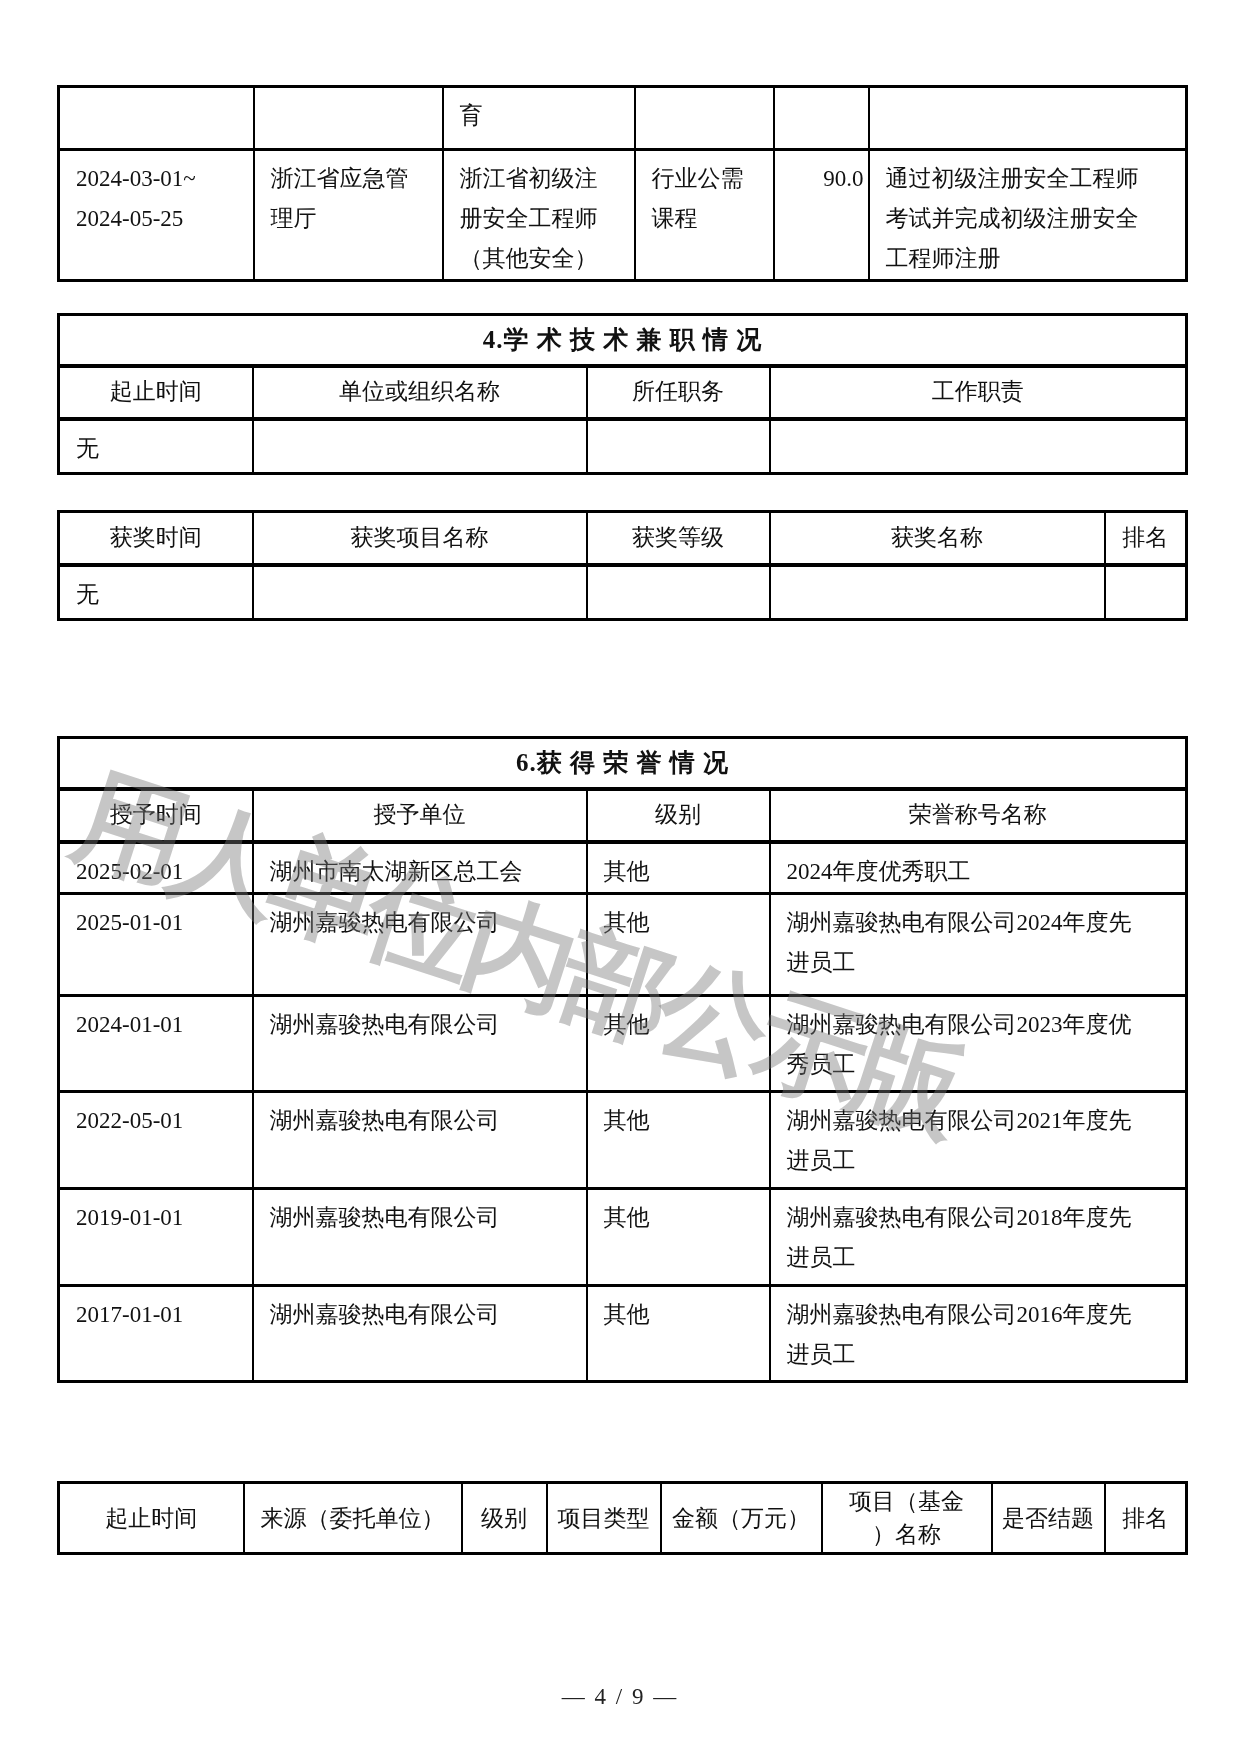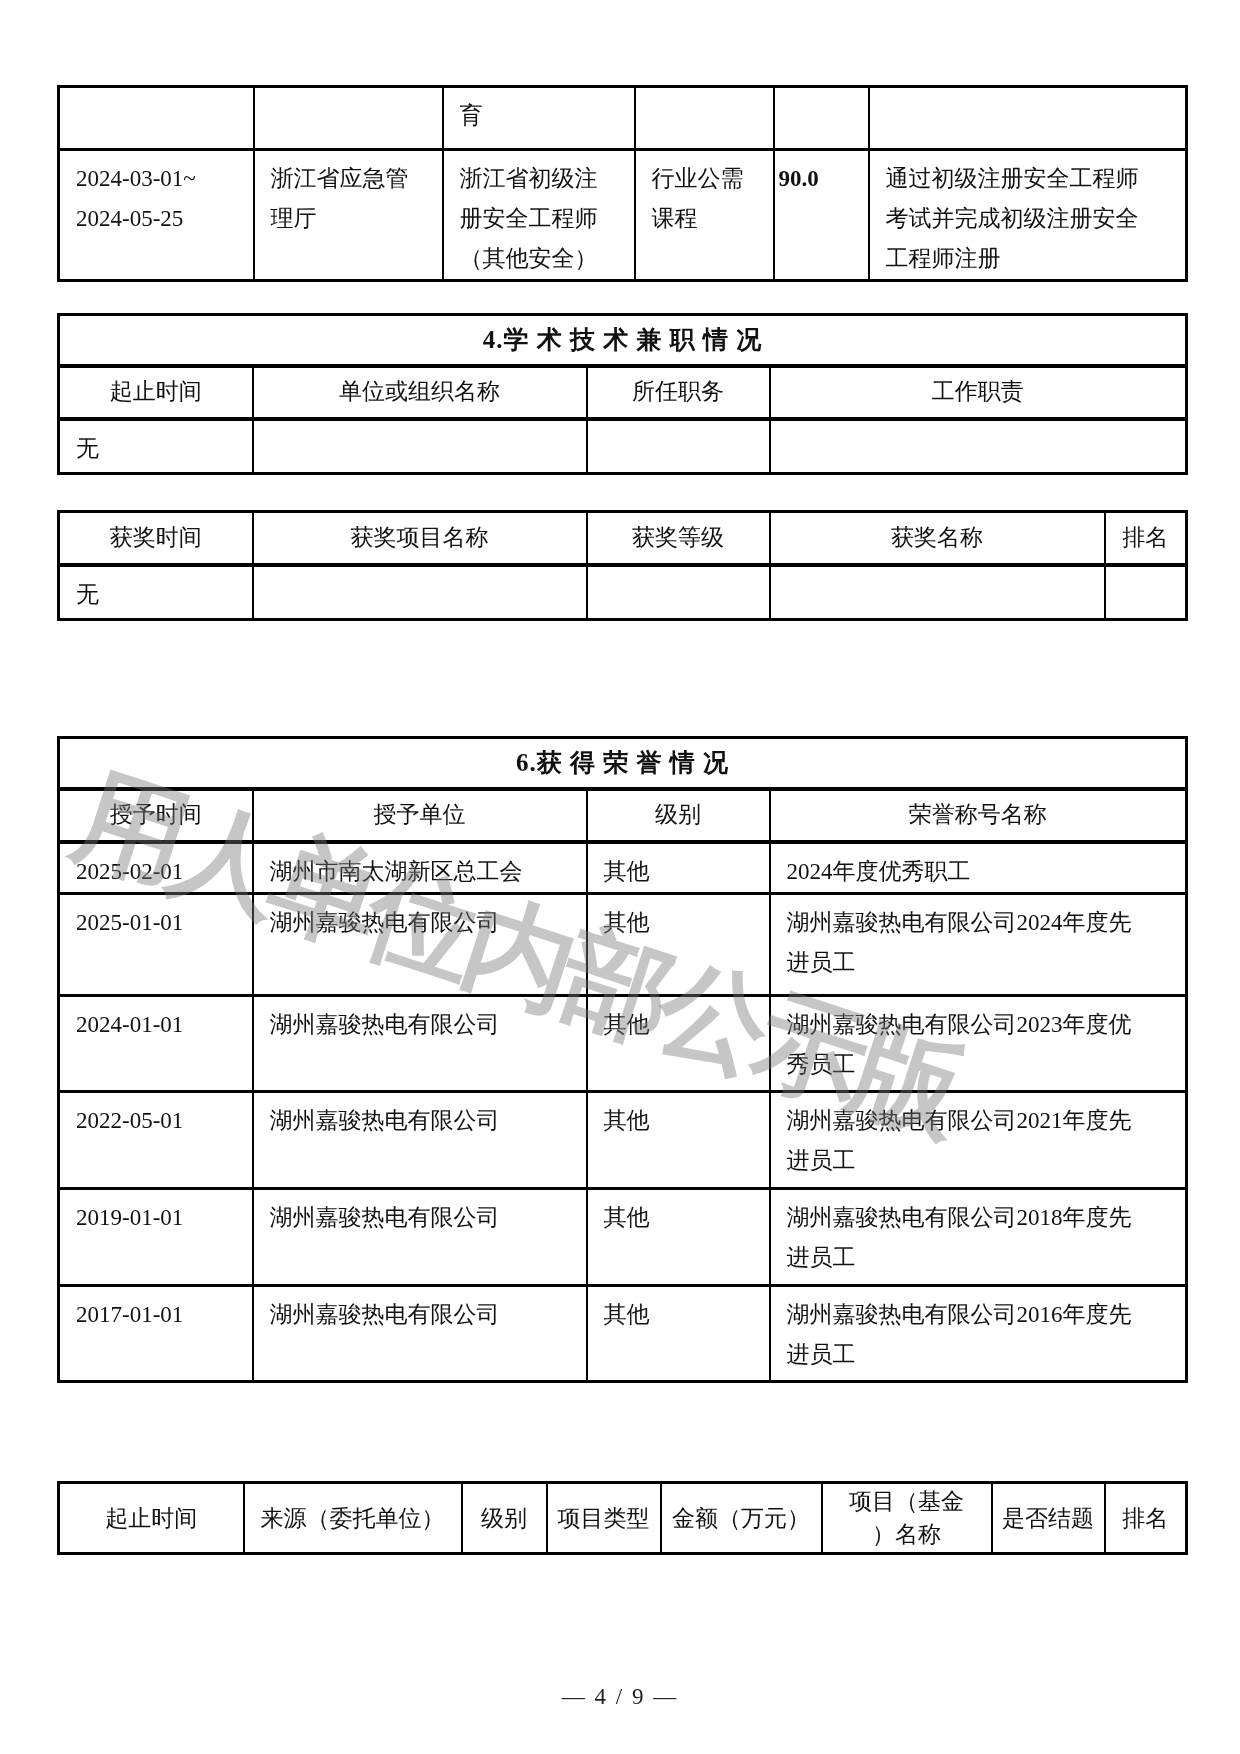--- a/index.html
+++ b/index.html
@@ -14,21 +14,21 @@
     text-align:center;vertical-align:middle;font-weight:bold;font-size:25px;
     border-bottom-width:4px;letter-spacing:1px;
   }
   td.hdr{
     text-align:center;vertical-align:middle;font-size:23px;border-bottom-width:4px;line-height:30px;
   }
   td.data{
     text-align:left;vertical-align:top;font-size:23px;line-height:40px;
     padding:8px 14px 0 16px;white-space:pre-line;
   }
-  td.num{text-align:left;padding-left:4px;padding-right:4px;font-weight:bold;}
+  td.num{text-align:right;padding-left:11px;padding-right:4px;}
   #t1 tr.r1{height:63px;}
   #t1 tr.r2{height:127px;}
   .trow-title{height:51px;}
   .trow-hdr{height:53px;}
   #t4 tr.rdata,#t5 tr.rdata{height:55px;}
   #t6 tr.h50{height:50px;}
   #t6 tr.h102{height:102px;}
   #t6 tr.h96{height:96px;}
   #t6 tr.h97{height:97px;}
   #t7 tr.trow-hdr2{height:71px;}

